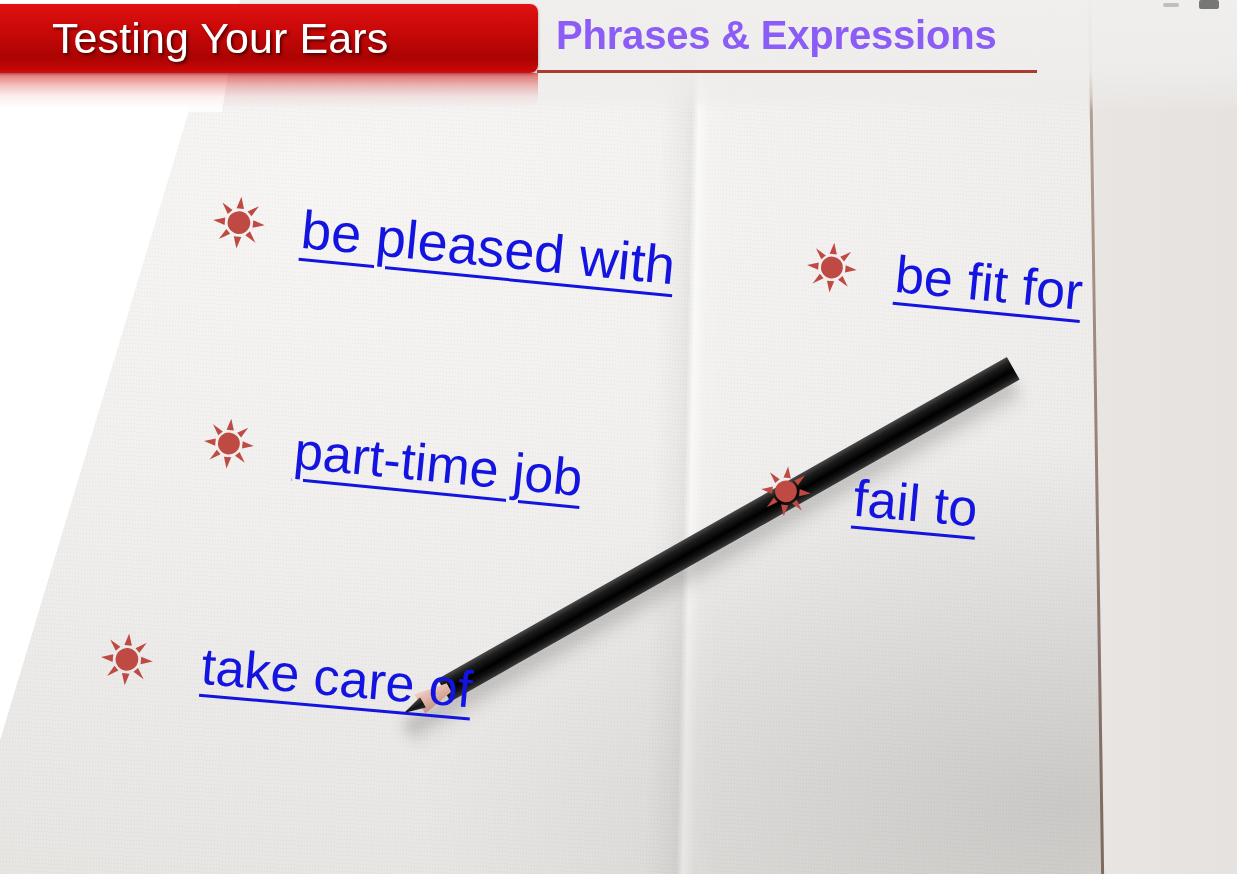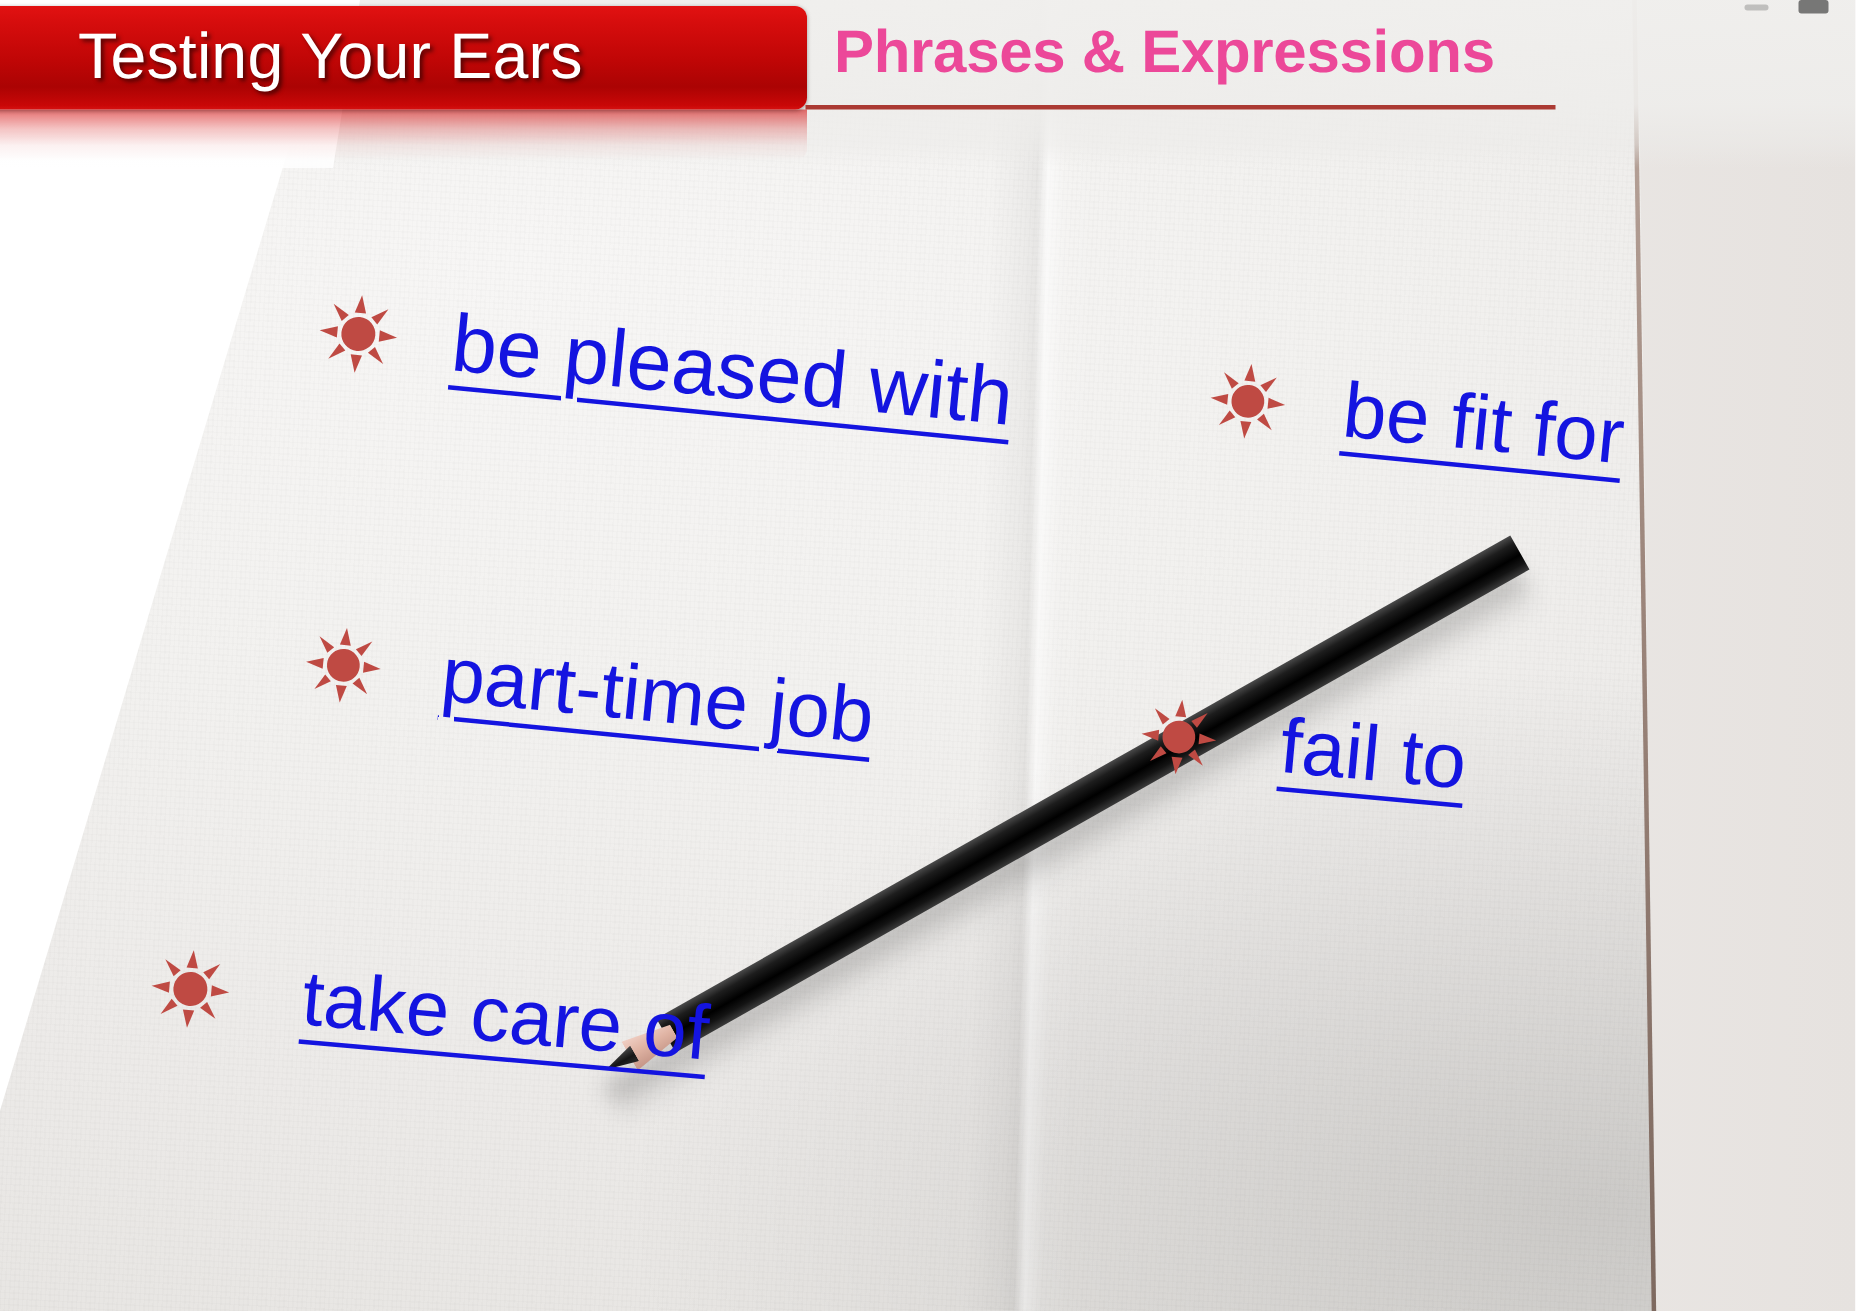--- a/index.html
+++ b/index.html
@@ -210,21 +210,21 @@
     background: linear-gradient(180deg, rgba(214,16,16,.60) 0%, rgba(220,60,60,.30) 38%, rgba(235,140,140,.12) 70%, rgba(255,255,255,0) 100%);
     filter: blur(.4px);
   }
 
   .section-title {
     position: absolute;
     left: 556px;
     top: 13px;
     font-size: 40px;
     font-weight: bold;
-    color: #ec4899;
+    color: #8b5cf6;
     letter-spacing: -.2px;
     white-space: nowrap;
     font-family: "Liberation Sans", sans-serif;
   }
   .section-rule {
     position: absolute;
     left: 537px;
     top: 70px;
     width: 500px;
     height: 3px;

